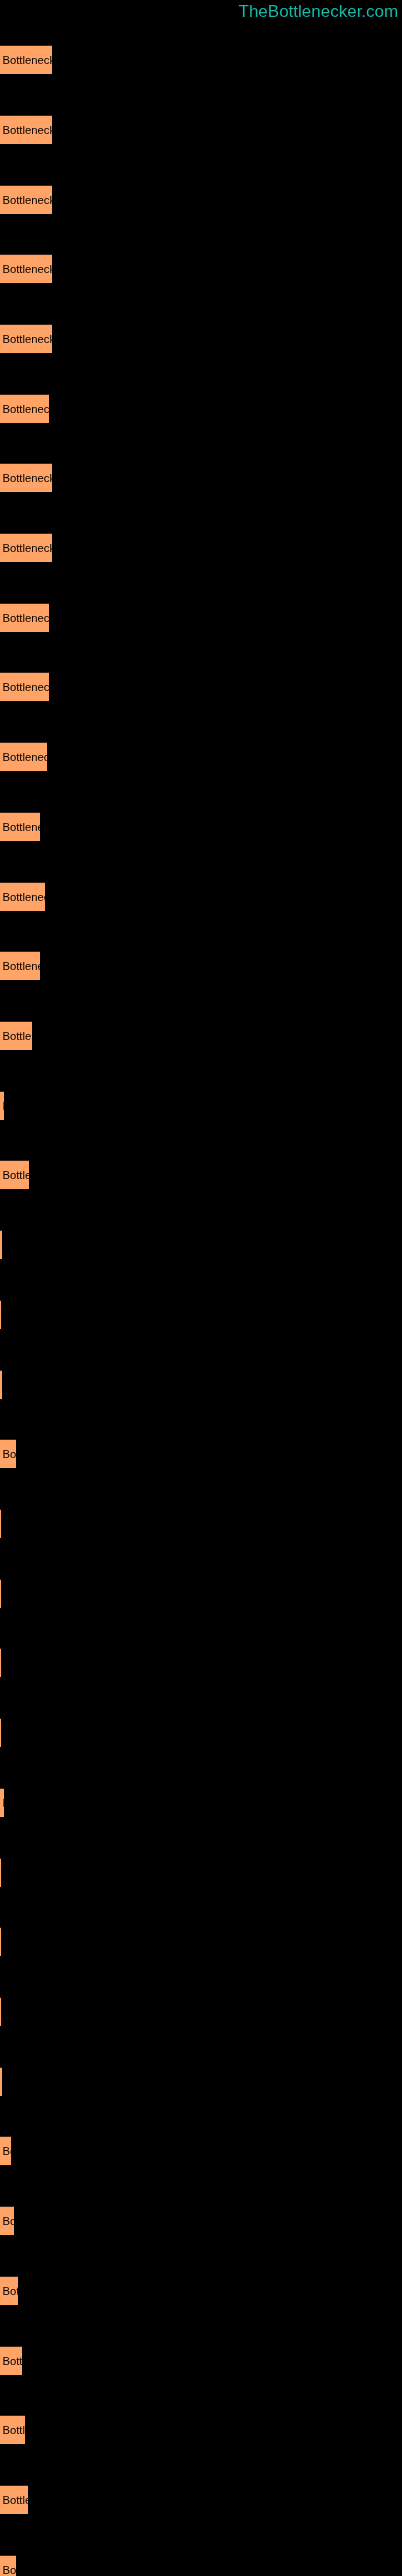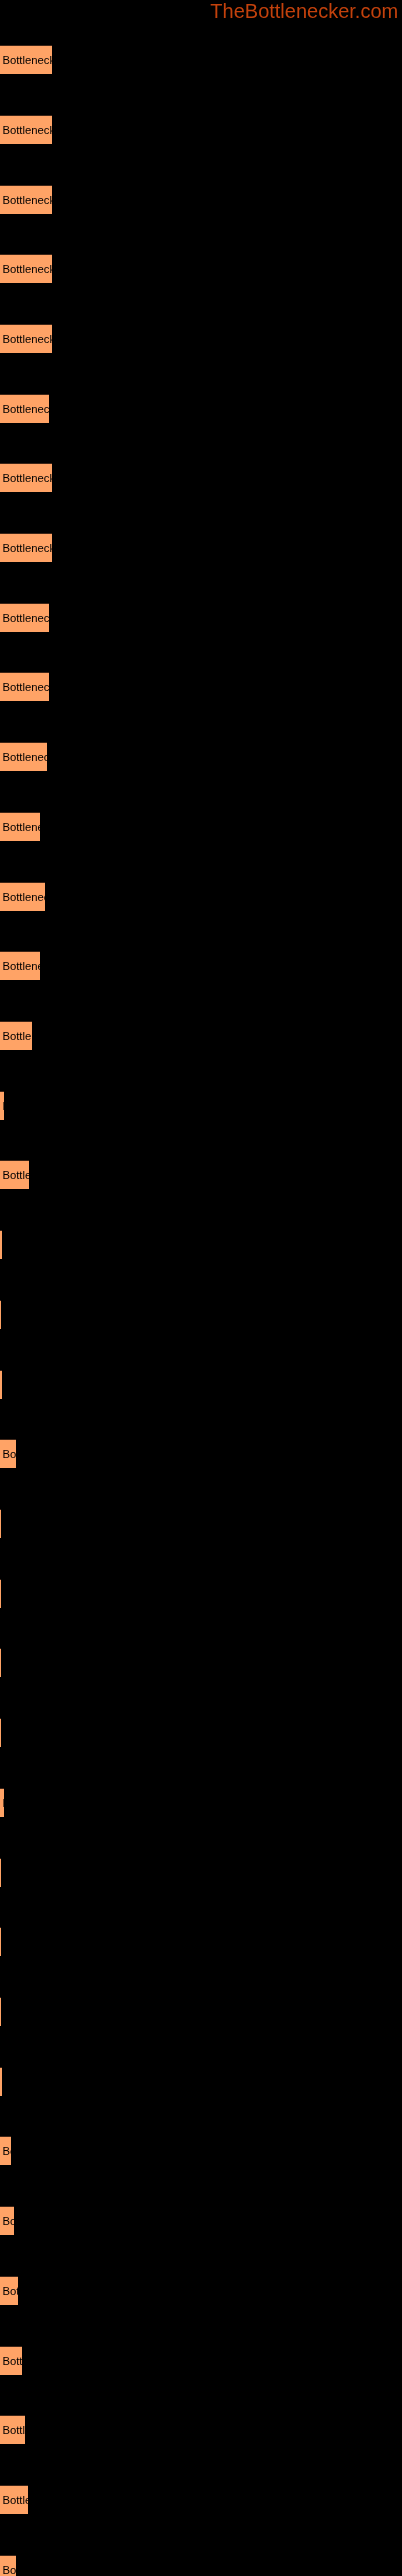--- a/index.html
+++ b/index.html
@@ -12,22 +12,22 @@
     height: 2576px;
     position: relative;
     font-family: "Liberation Sans", sans-serif;
     overflow: hidden;
   }
 
   .site-title {
     position: absolute;
     right: 4.8px;
     top: 1.6px;
-    color: #c2410c;
-    font-size: 20px;
+    color: #14b8a6;
+    font-size: 17px;
     font-family: "Liberation Sans", sans-serif;
     letter-spacing: 0px;
     white-space: nowrap;
     line-height: 19.3px;
   }
 
   .chart-area {
     position: absolute;
     left: 0;
     top: 0;

